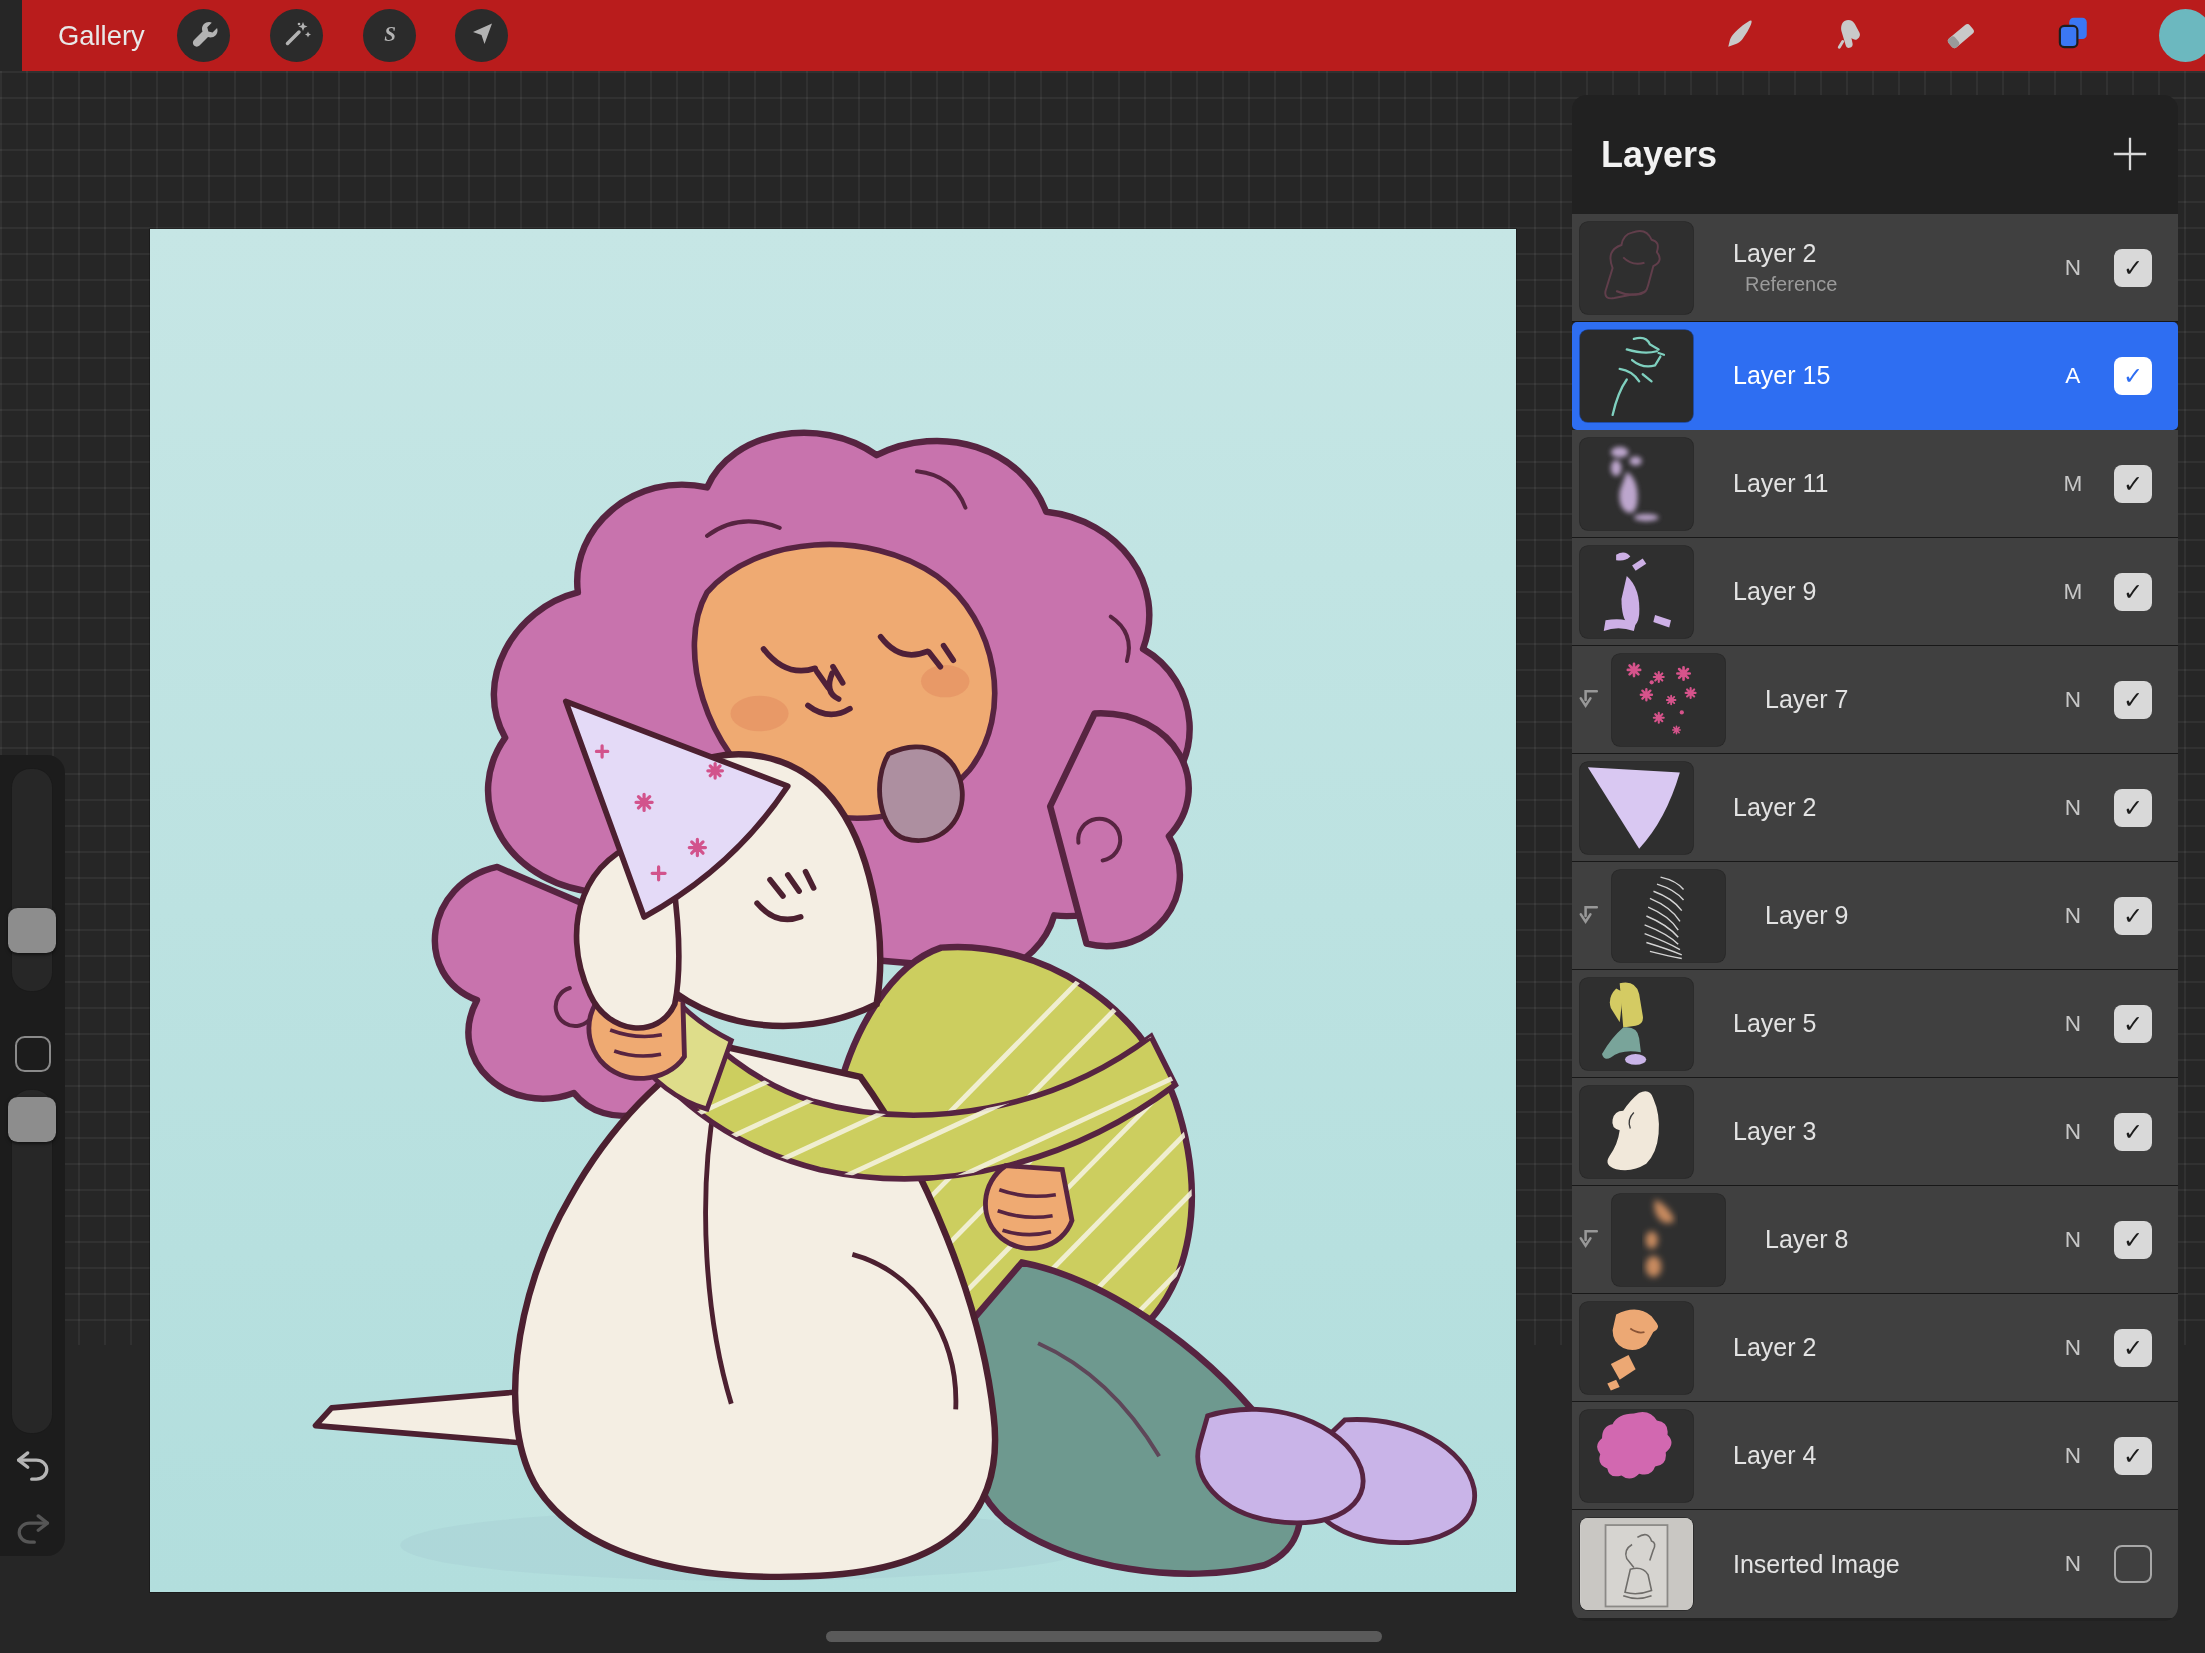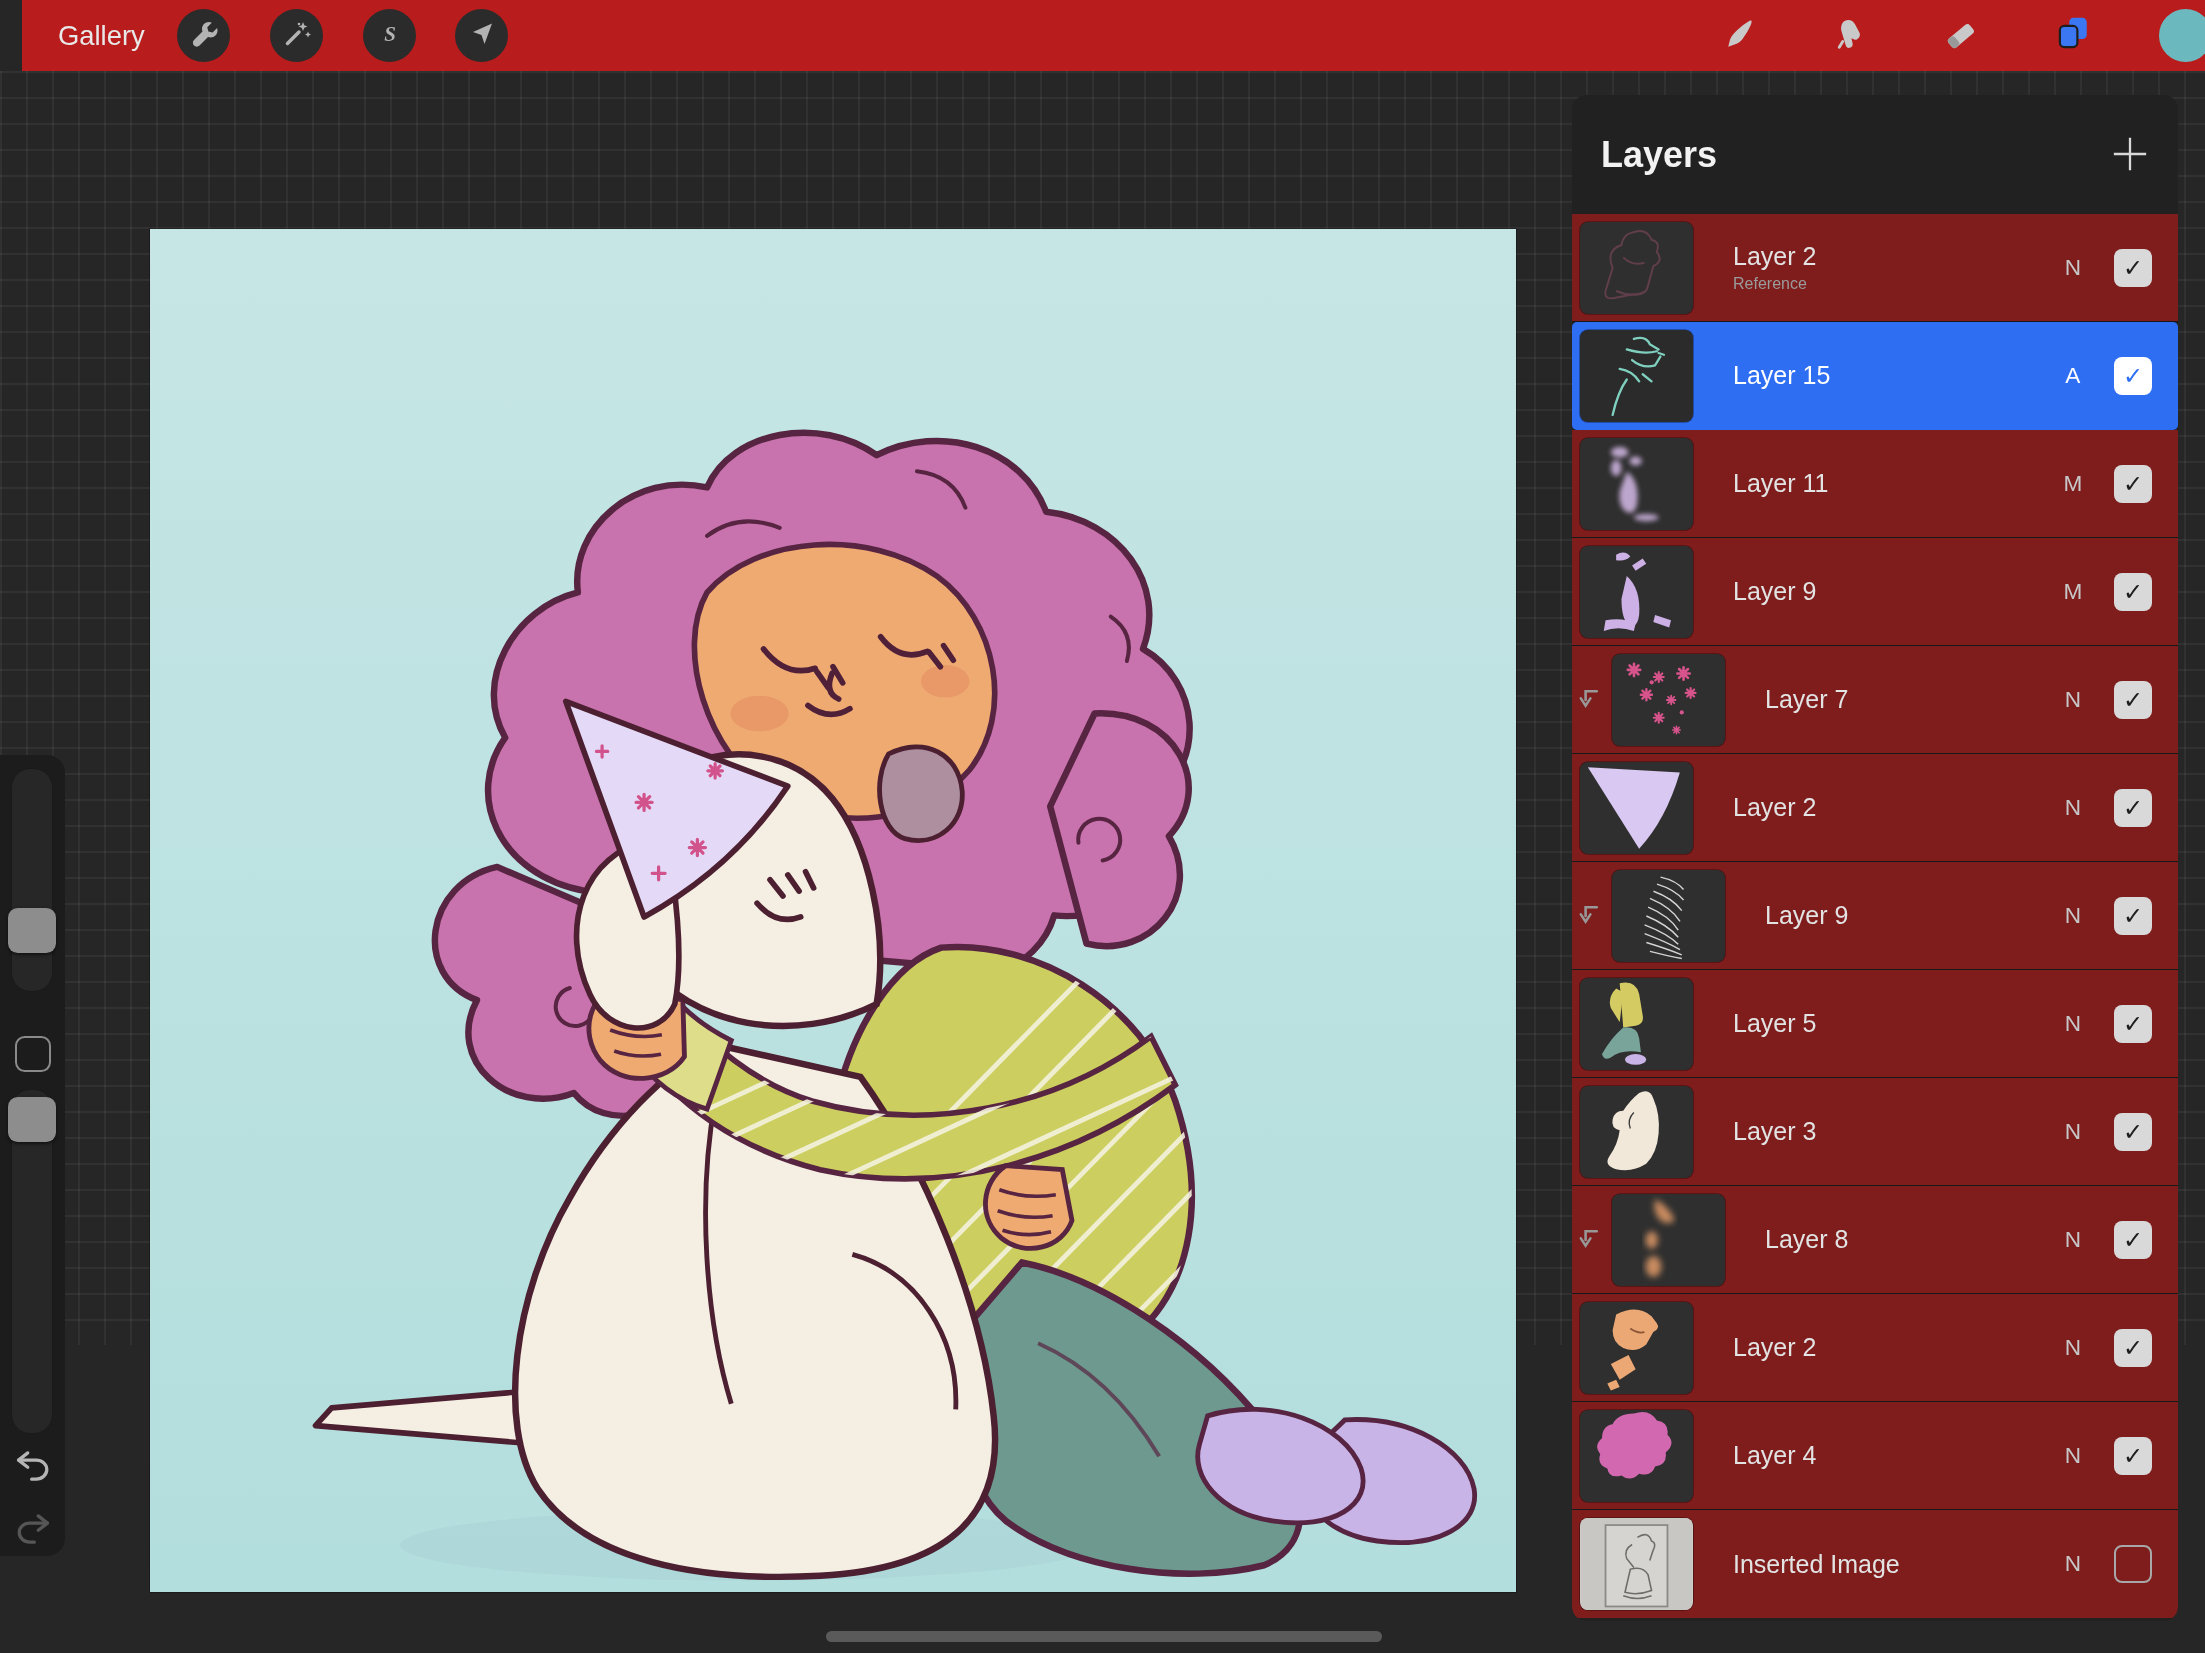--- a/index.html
+++ b/index.html
@@ -39,31 +39,31 @@
 
   
   #layers-panel{position:absolute;left:1572px;top:24px;width:606px;height:1526px;
       background:#212121;border-radius:14.5px;overflow:hidden;z-index:20;}
   #panel-header{position:relative;height:119px;}
   #panel-title{position:absolute;left:29px;top:0;height:119px;display:flex;align-items:center;
       font-size:36px;font-weight:700;color:#f2f2f2;}
   #add-layer{position:absolute;right:27.4px;top:39px;width:42px;height:42px;
       display:flex;align-items:center;justify-content:center;}
   .row{position:relative;height:108px;display:flex;align-items:center;
-       border-bottom:1.6px solid #181818;background:#7f1d1d;}
+       border-bottom:1.6px solid #181818;background:#404040;}
   .row:last-child{border-bottom:none;justify-content:flex-end;}
   .row .clip-gutter{display:none;width:32px;flex:0 0 32px;align-items:center;justify-content:center;}
   .row.clipped .clip-gutter{display:flex;}
   .thumb{flex:0 0 113px;width:113px;height:92px;margin-left:8px;border-radius:8px;
          background:#2f2f2f;overflow:hidden;box-shadow:0 0 0 0.8px rgba(0,0,0,.4);}
   .thumb svg{display:block;width:100%;height:100%;}
   .thumb.light{background:#cfcecb;}
   .meta{flex:1 1 auto;margin-left:40px;display:flex;flex-direction:column;justify-content:center;}
   .lname{font-size:25px;color:#e3e3e3;}
-  .lsub{font-size:16px;color:#9b9b9b;margin-top:4.8px;}
+  .lsub{font-size:20px;color:#9b9b9b;margin-top:4.8px;margin-left:12px;}
   .blend{flex:0 0 37px;text-align:center;font-size:22.6px;color:#c7c7c7;margin-right:22.6px;}
   .check{flex:0 0 38px;width:38px;height:38px;margin-right:26px;border-radius:8px;
          display:flex;align-items:center;justify-content:center;
          font-size:24px;font-weight:700;color:#1c1c1c;}
   .check.checked{background:#d9d9d9;}
   .check.unchecked{background:transparent;border:2.4px solid #a8a8a8;color:transparent;}
   .row.selected{background:#2e6ef2;border-radius:5px;border-bottom-color:transparent;justify-content:space-between;}
   .row.selected .lname{color:#ffffff;}
   .row.selected .blend{color:#ffffff;}
   .row.selected .check.checked{background:#ffffff;color:#2e6ef2;}

